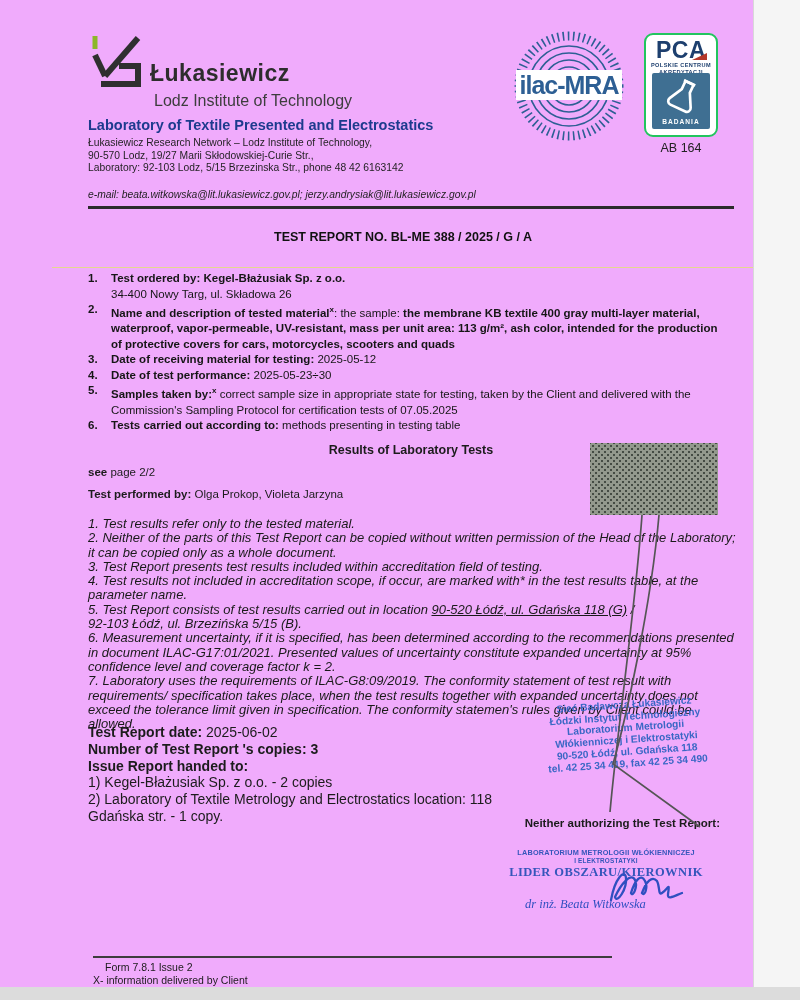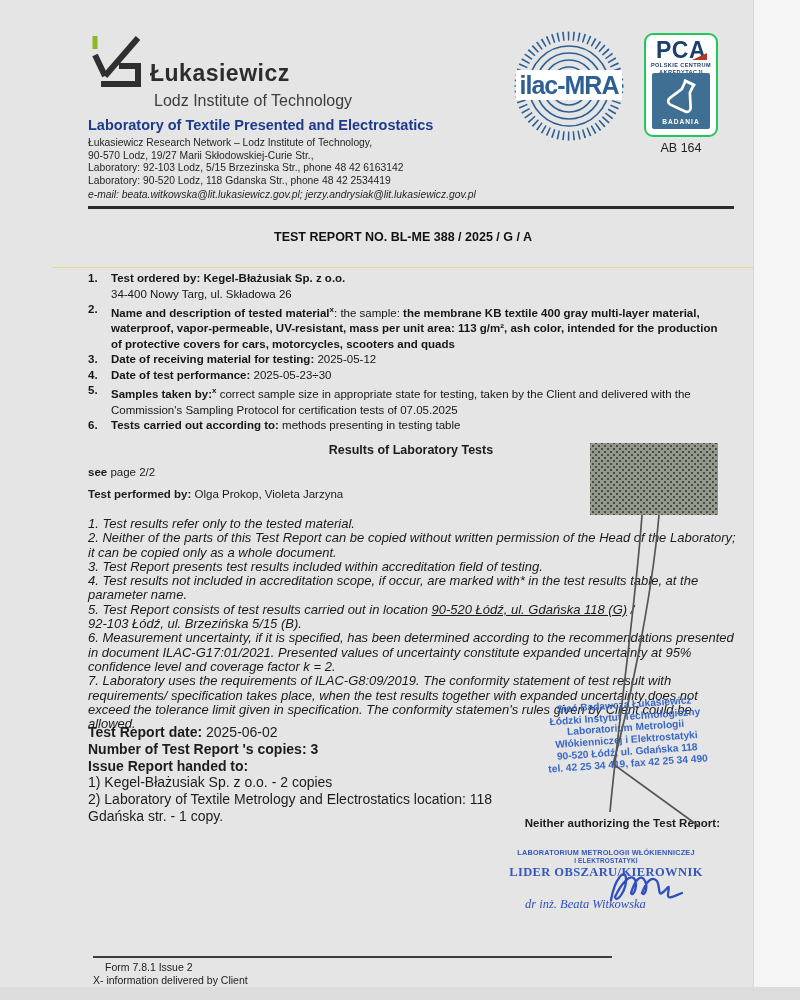--- a/index.html
+++ b/index.html
@@ -1,16 +1,16 @@
 <!DOCTYPE html>
 <html><head>
 <meta charset="utf-8">
 <style>
   html,body{margin:0;padding:0;background:#fff;}
-  .page{position:relative;width:800px;height:1000px;background:#e5e5e5;overflow:hidden;
+  .page{position:relative;width:800px;height:1000px;background:#f0abfc;overflow:hidden;
         font-family:"Liberation Sans",sans-serif;color:#1c1c1c;}
   .abs{position:absolute;}
 
   
   .brand{left:150px;top:60px;font-size:23px;font-weight:bold;color:#2d2d2d;letter-spacing:.5px;}
   .brand-sub{left:154px;top:92px;font-size:16px;color:#3d3d3d;}
   .lab-title{left:88px;top:117px;font-size:14.5px;font-weight:bold;color:#1d3b8e;}
   .addr{left:88px;top:137px;font-size:10.3px;line-height:12.6px;color:#1f1f1f;}
   .email{left:88px;top:189px;font-size:10.3px;font-style:italic;color:#1f1f1f;}
   .header-rule{left:88px;top:206px;width:646px;height:3px;background:#2b2b2b;}
@@ -86,21 +86,20 @@
     <path d="M7 21 L17 42" stroke="#2f2f2f" stroke-width="6" fill="none"></path>
     <path d="M13 50 H50 V32 H31" stroke="#2f2f2f" stroke-width="6" fill="none"></path>
   </svg>
   <div class="abs brand">Łukasiewicz</div>
   <div class="abs brand-sub">Lodz Institute of Technology</div>
   <div class="abs lab-title">Laboratory of Textile Presented and Electrostatics</div>
   <div class="abs addr">
     <div>Łukasiewicz Research Network – Lodz Institute of Technology,</div>
     <div>90-570 Lodz, 19/27 Marii Skłodowskiej-Curie Str.,</div>
     <div>Laboratory: 92-103 Lodz, 5/15 Brzezinska Str., phone 48 42 6163142</div>
-    <div>Laboratory: 90-520  Lodz, 118 Gdanska Str., phone 48 42 2534419</div>
   </div>
   <div class="abs email">e-mail:  beata.witkowska@lit.lukasiewicz.gov.pl;  jerzy.andrysiak@lit.lukasiewicz.gov.pl</div>
   <div class="abs header-rule"></div>
 
   <svg class="abs ilac" viewBox="0 0 112 112">
     <circle cx="56" cy="56" r="50" fill="none" stroke="#2d5f94" stroke-width="9" stroke-dasharray="1.6,3.6"></circle>
     <g stroke="#2d5f94" stroke-width="1.6" fill="none">
       <circle cx="56" cy="56" r="40"></circle>
         <circle cx="56" cy="56" r="33"></circle>
         <circle cx="56" cy="56" r="26"></circle>

